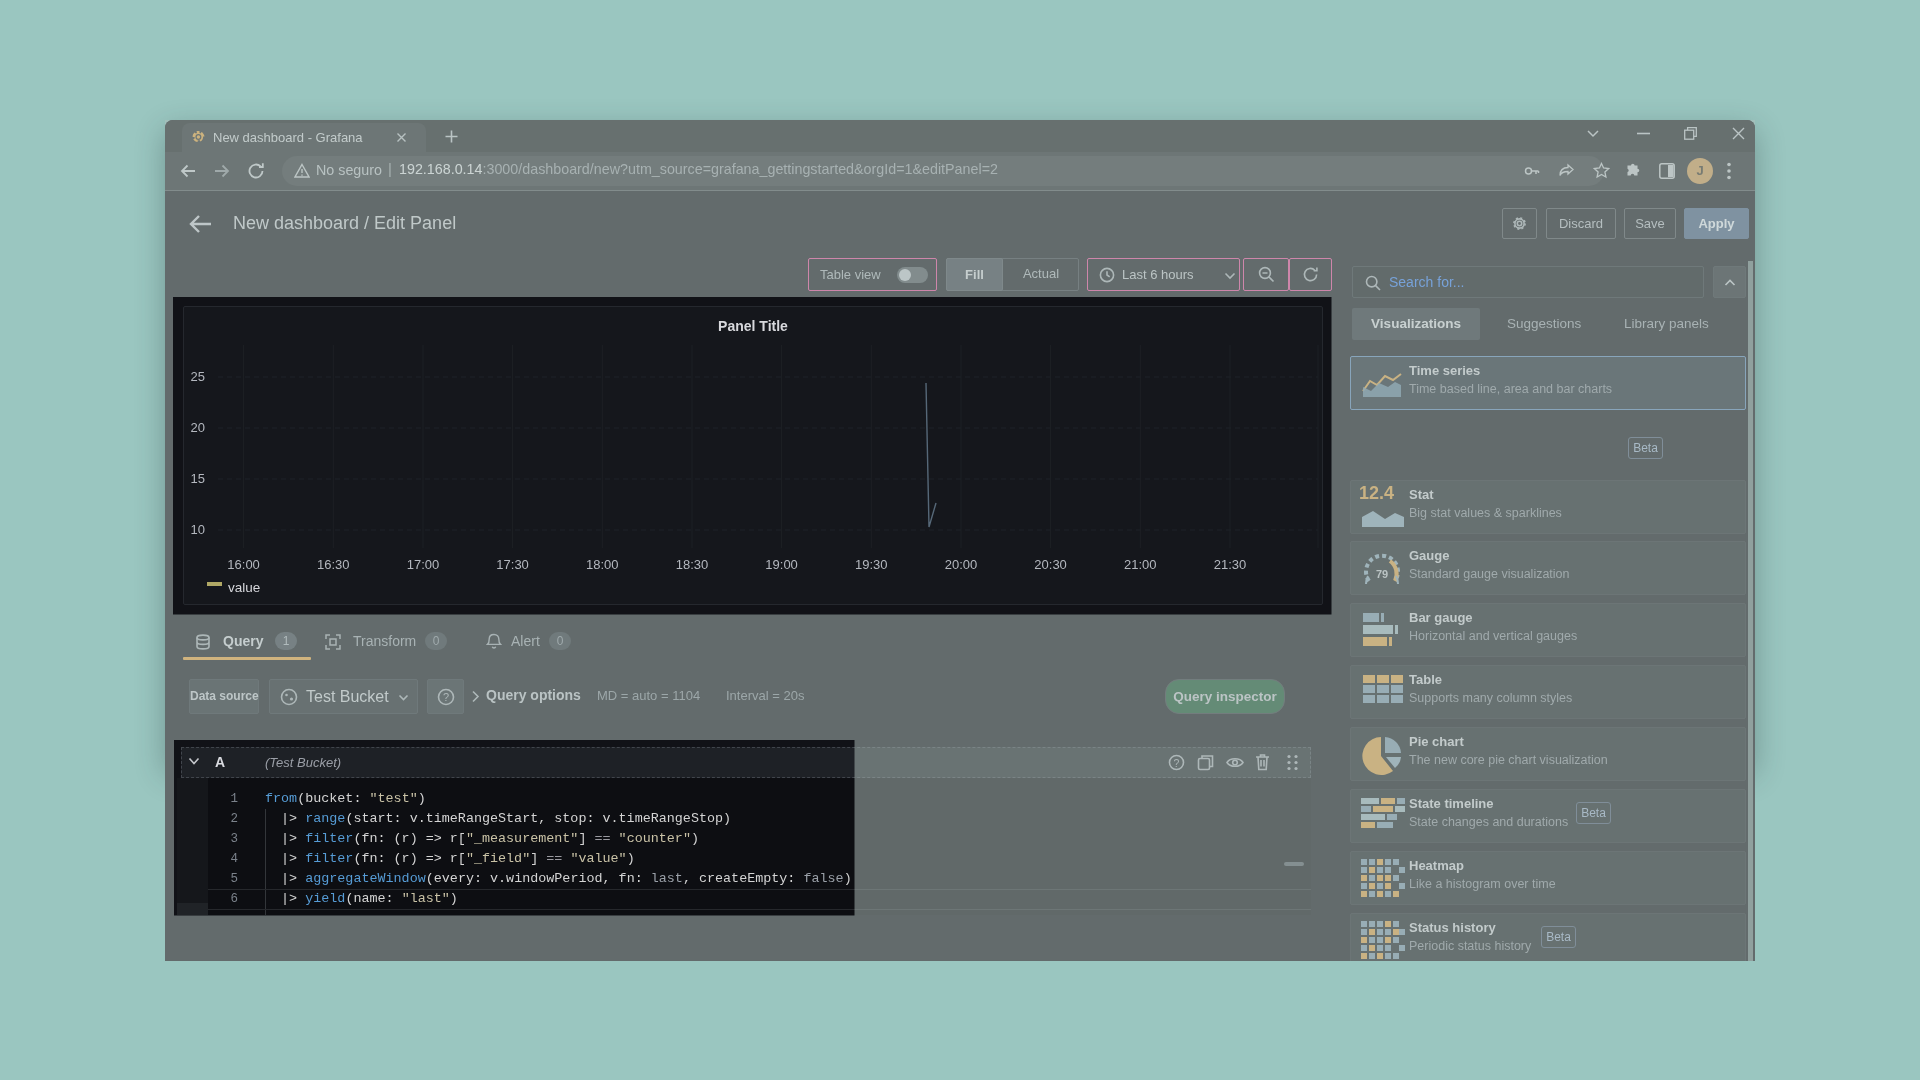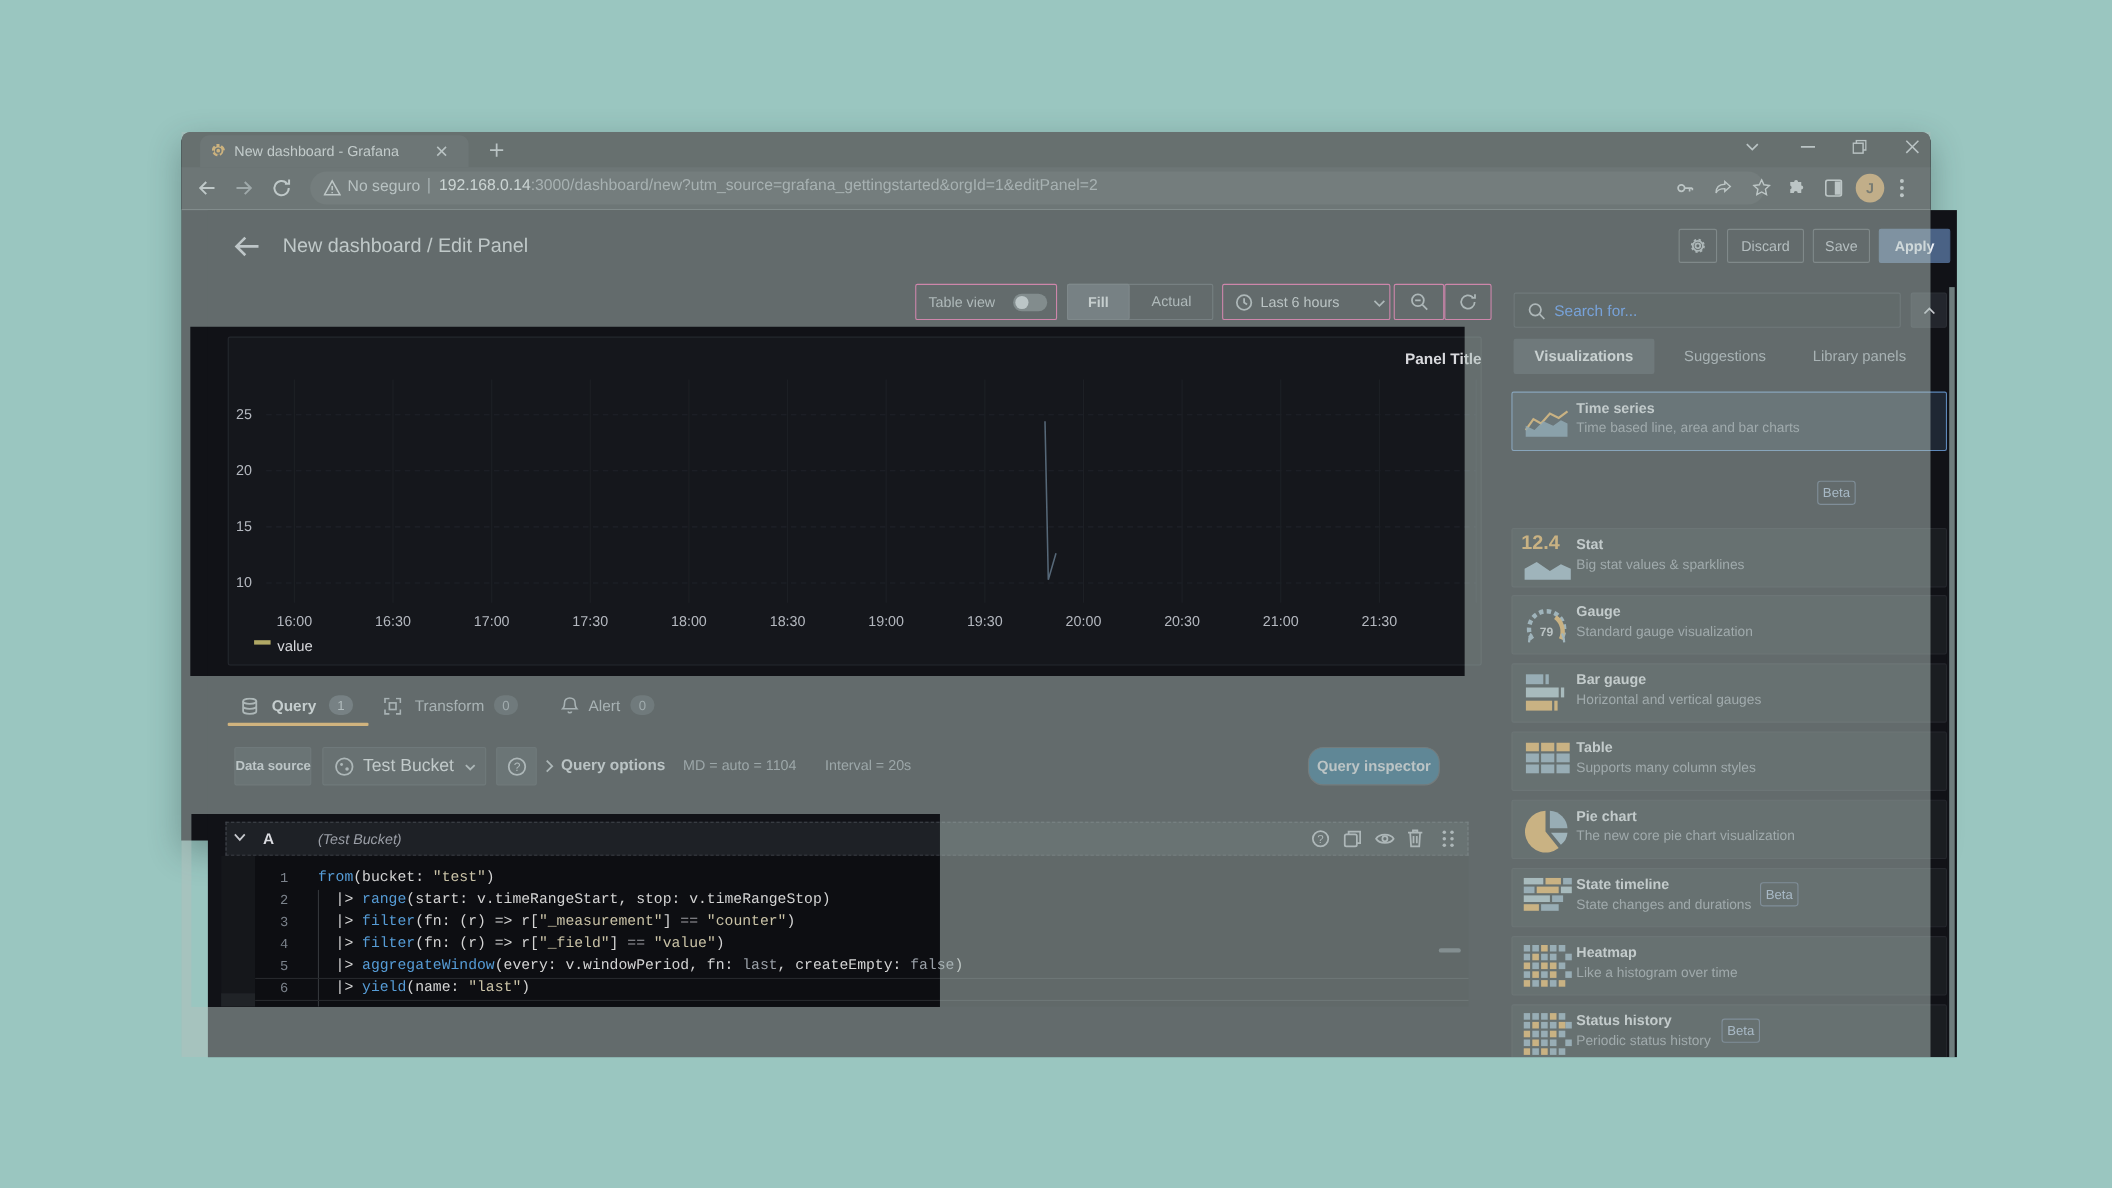--- a/index.html
+++ b/index.html
@@ -30,21 +30,21 @@
   .ctitle { position:absolute; left:58px; top:6px; font-size:13px; font-weight:bold; color:#d5d6db; }
   .cdesc { position:absolute; left:58px; top:25px; font-size:12.5px; color:#8e939b; }
   .beta { position:absolute; width:35px; height:22px; border:1px solid #4c5a74;
     border-radius:3px; color:#9fb2d0; font-size:12px; line-height:20px; text-align:center; }
   .mono { font-family:"Liberation Mono", monospace; font-size:13.4px; }
   #code .cl { white-space:pre; height:20px; }
   #code .kb { color:#569cd6; }
   #code .st { color:#c9c2a6; }
   #code .op { color:#9a9aa0; }
   #code .id { color:#9aa0a8;font-family:Liberation Mono, monospace; }
-  #graf { overflow:hidden;margin-left:24px; }
+  #graf { overflow:hidden; }
 </style>
 </head>
 <body>
 <div id="win">
   <div id="tabstrip"></div>
   <div id="tab">
     <svg class="abs" style="left:8px;top:6px" width="17" height="17" viewBox="0 0 17 17">
       <path d="M14.5 7.6c-.1-.9-.4-1.9-1-2.7-.5-.8-1.1-1.4-1.9-1.9l-1 1.5c-.3-.2-.7-.3-1.1-.4l.1-1.9C9.2 2.1 8.7 2 8.2 2c-.6 0-1.2.1-1.7.3l.5 1.7c-.4.1-.8.3-1.1.6L4.6 3.4c-.7.6-1.3 1.3-1.6 2.2-.3.8-.4 1.6-.3 2.4l1.9-.1c0 .4.1.9.3 1.3l-1.6 1c.4.8 1 1.5 1.8 2 .8.5 1.6.8 2.5.8l.1-1.8h.4c.5 0 1-.1 1.4-.3l.9 1.6c.9-.5 1.6-1.2 2.1-2.1.5-.9.7-1.9.6-2.8zM8.4 11a3 3 0 1 1 0-6 3 3 0 0 1 0 6z" fill="#e8a33d"></path>
       <circle cx="8.4" cy="8" r="1.7" fill="#e8a33d"></circle>
     </svg>
@@ -156,21 +156,21 @@
       </svg>
     </div>
     <div class="tbtn" style="left:1124px;top:67px;width:43px">
       <svg style="margin-top:7px" width="17" height="17" viewBox="0 0 17 17">
         <path d="M14.6 8.5 a6.1 6.1 0 1 1-1.8-4.3" class="ic" stroke-width="1.5"></path>
         <path d="M14.9 1.6 V4.8 H11.7" class="ic" stroke-width="1.5"></path>
       </svg>
     </div>
     
     <div class="abs" style="left:18px;top:115px;width:1140px;height:299px;background:#15171c;border:1px solid #25282e;border-radius:2px"></div>
-    <div class="abs" style="left:18px;top:127px;width:1140px;text-align:right;font-size:14px;font-weight:bold;color:#d8d9dd">Panel Title</div>
+    <div class="abs" style="left:18px;top:127px;width:1140px;text-align:center;font-size:14px;font-weight:bold;color:#d8d9dd">Panel Title</div>
     <svg class="abs" style="left:18px;top:115px" width="1140" height="299" viewBox="0 0 1140 299">
       <g stroke="#1f2228" stroke-width="1">
         <g stroke-dasharray="5 4">
         <line x1="35" y1="71" x2="1135" y2="71"></line>
         <line x1="35" y1="122" x2="1135" y2="122"></line>
         <line x1="35" y1="173" x2="1135" y2="173"></line>
         <line x1="35" y1="224" x2="1135" y2="224"></line>
         </g>
         <g stroke="#1d2025">
         <line x1="60.6" y1="39" x2="60.6" y2="242"></line>
@@ -249,21 +249,21 @@
         <circle cx="9" cy="9" r="7.5" class="ic" stroke-width="1.3"></circle>
         <text x="9" y="13" text-anchor="middle" font-size="11" fill="#a9adb3" font-family="Liberation Sans">?</text>
       </svg>
     </div>
     <svg class="abs" style="left:306px;top:499px" width="9" height="13" viewBox="0 0 9 13">
       <path d="M2 1.5 L7 6.5 L2 11.5" class="ic" stroke-width="1.6"></path>
     </svg>
     <span class="abs" style="left:321px;top:496px;font-size:14px;font-weight:bold;color:#c3c5cb">Query options</span>
     <span class="abs" style="left:432px;top:497px;font-size:13px;color:#878c94">MD = auto = 1104</span>
     <span class="abs" style="left:561px;top:497px;font-size:13px;color:#878c94">Interval = 20s</span>
-    <div class="abs" style="left:1000px;top:488px;width:120px;height:35px;background:#0c4a6e;border:1px solid #33363d;border-radius:14px;color:#c6c8cd;font-size:13.5px;font-weight:bold;text-align:center;line-height:33px">Query inspector</div>
+    <div class="abs" style="left:1000px;top:488px;width:120px;height:35px;background:#14532d;border:1px solid #33363d;border-radius:14px;color:#c6c8cd;font-size:13.5px;font-weight:bold;text-align:center;line-height:33px">Query inspector</div>
     
     <div class="abs" style="left:16px;top:556px;width:1130px;height:31px;background:#1e2126;border:1px dashed #41454c"></div>
     <svg class="abs" style="left:23px;top:566px" width="12" height="9" viewBox="0 0 12 9">
       <path d="M1.5 1.5 L6 6.5 L10.5 1.5" stroke="#c6c8cd" fill="none" stroke-width="1.6"></path>
     </svg>
     <span class="abs" style="left:50px;top:563px;font-size:14px;font-weight:bold;color:#dadbe0">A</span>
     <span class="abs" style="left:100px;top:564px;font-size:13px;font-style:italic;color:#9b9fa7">(Test Bucket)</span>
     <g>
     <svg class="abs" style="left:1003px;top:563px" width="17" height="17" viewBox="0 0 17 17">
       <circle cx="8.5" cy="8.5" r="7" class="ic" stroke-width="1.3"></circle>

